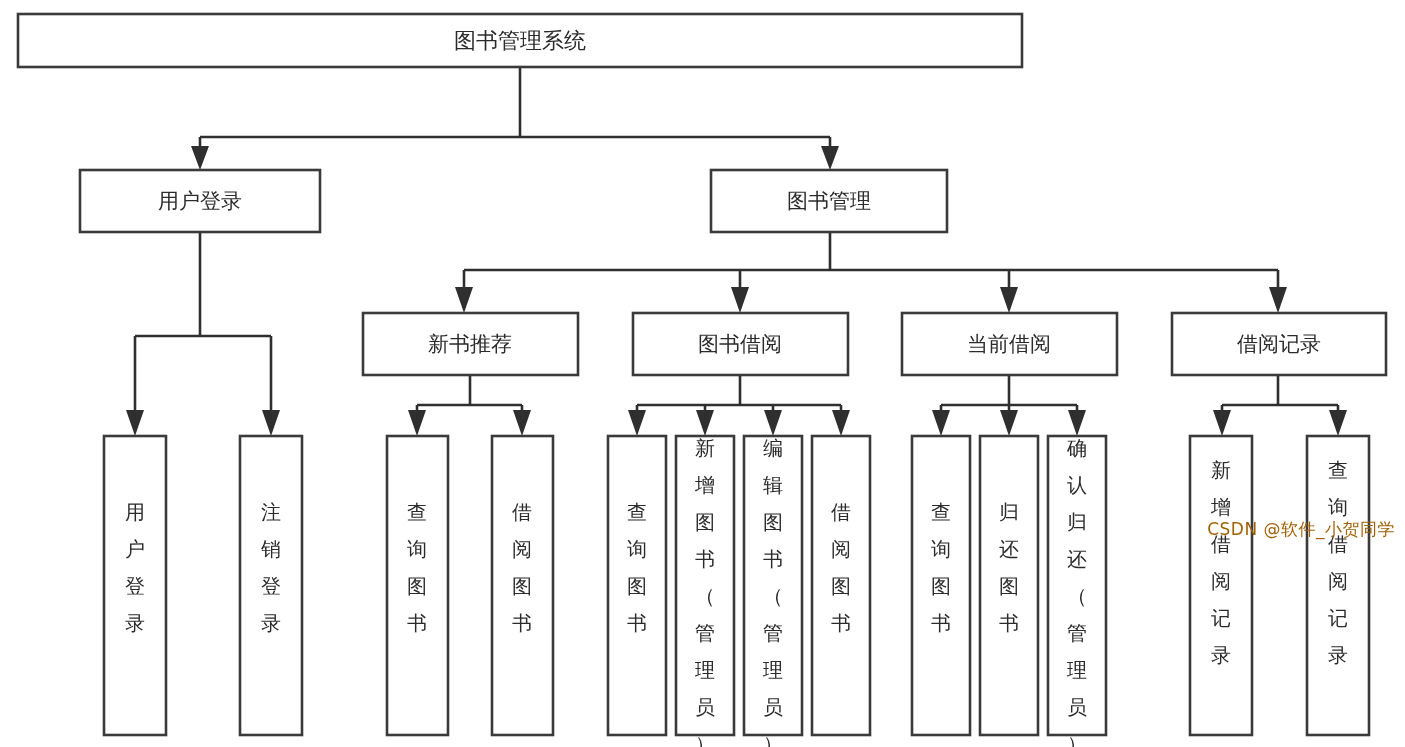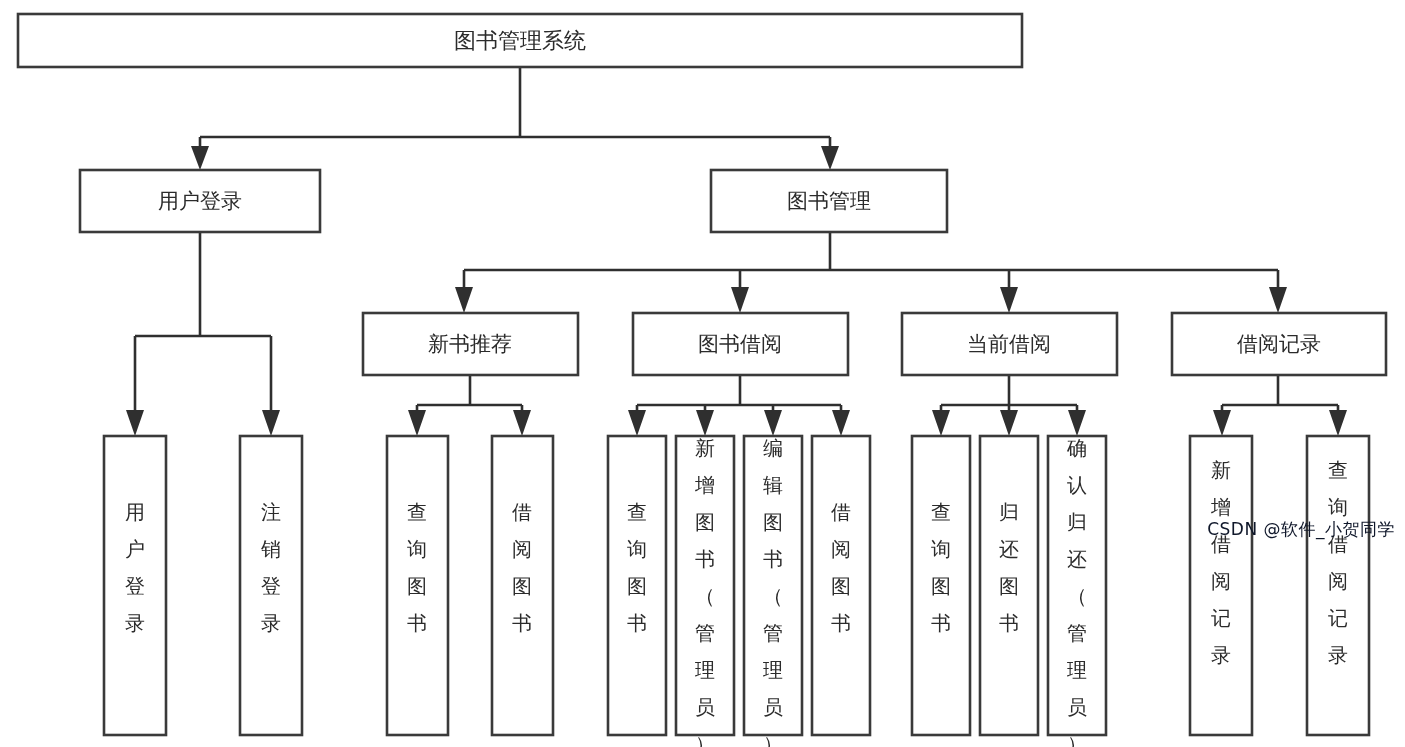--- a/index.html
+++ b/index.html
@@ -55,21 +55,21 @@
     stroke-linecap: butt;
   }
   .arrow-head {
     fill: #2f2f2f;
     stroke: none;
   }
   .watermark {
     position: absolute;
     right: 10px;
     bottom: 6px;
-    color: #0f172a;
+    color: #a16207;
     font-size: 17px;
     font-family: "DejaVu Sans", "Liberation Sans", sans-serif;
     letter-spacing: 0.5px;
     white-space: nowrap;
     user-select: none;
   }
 </style>
 </head>
 <body>
 

